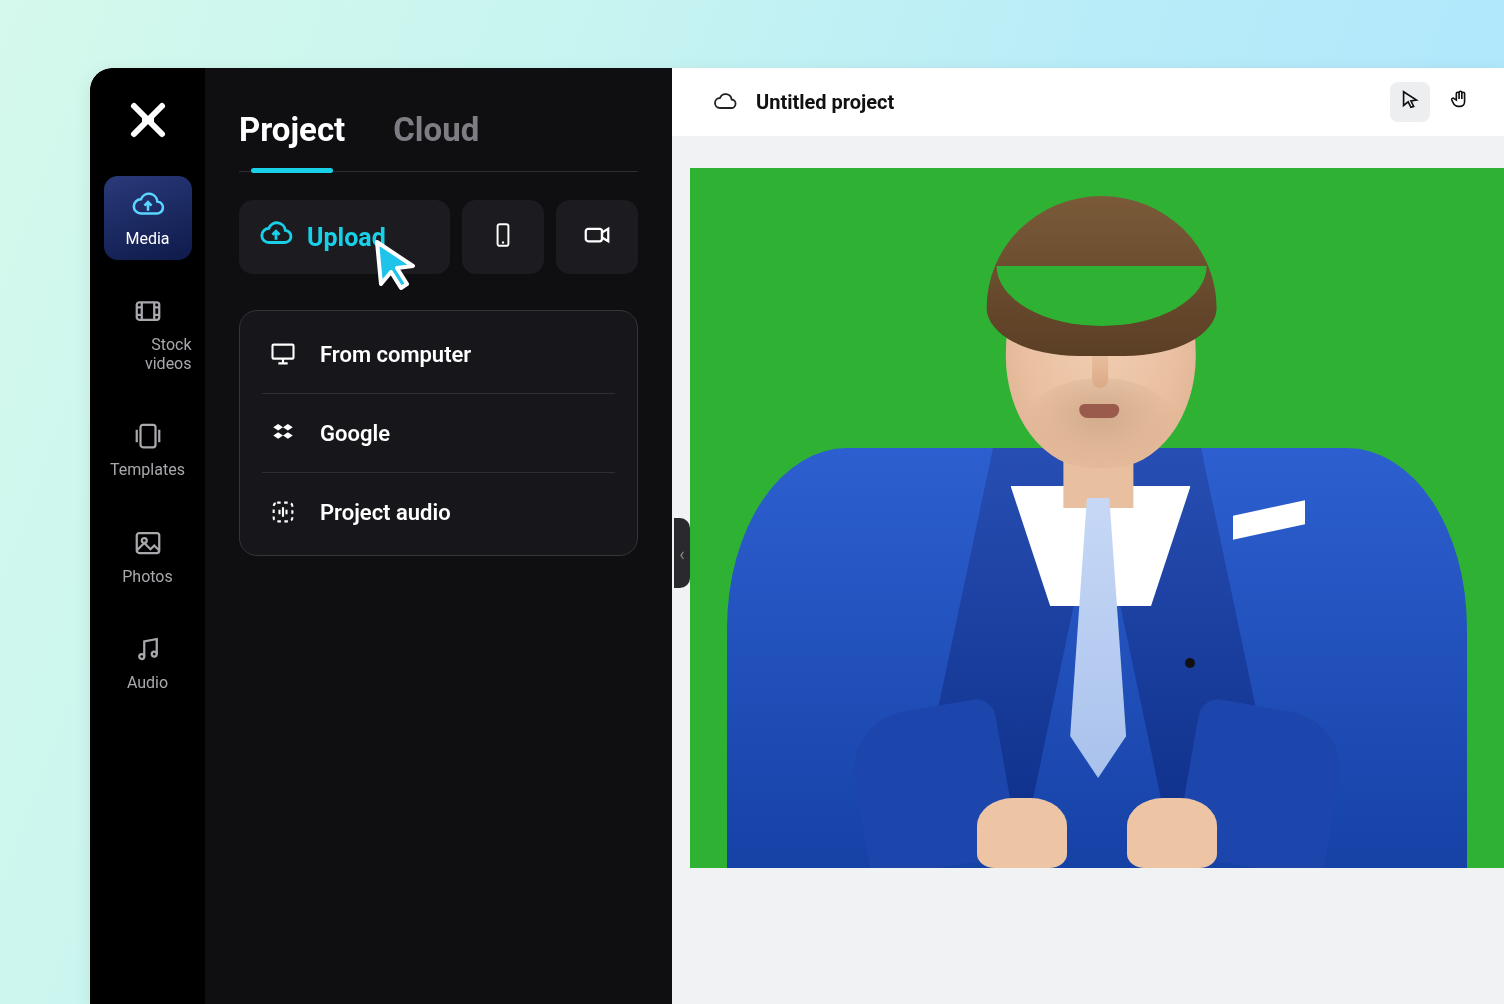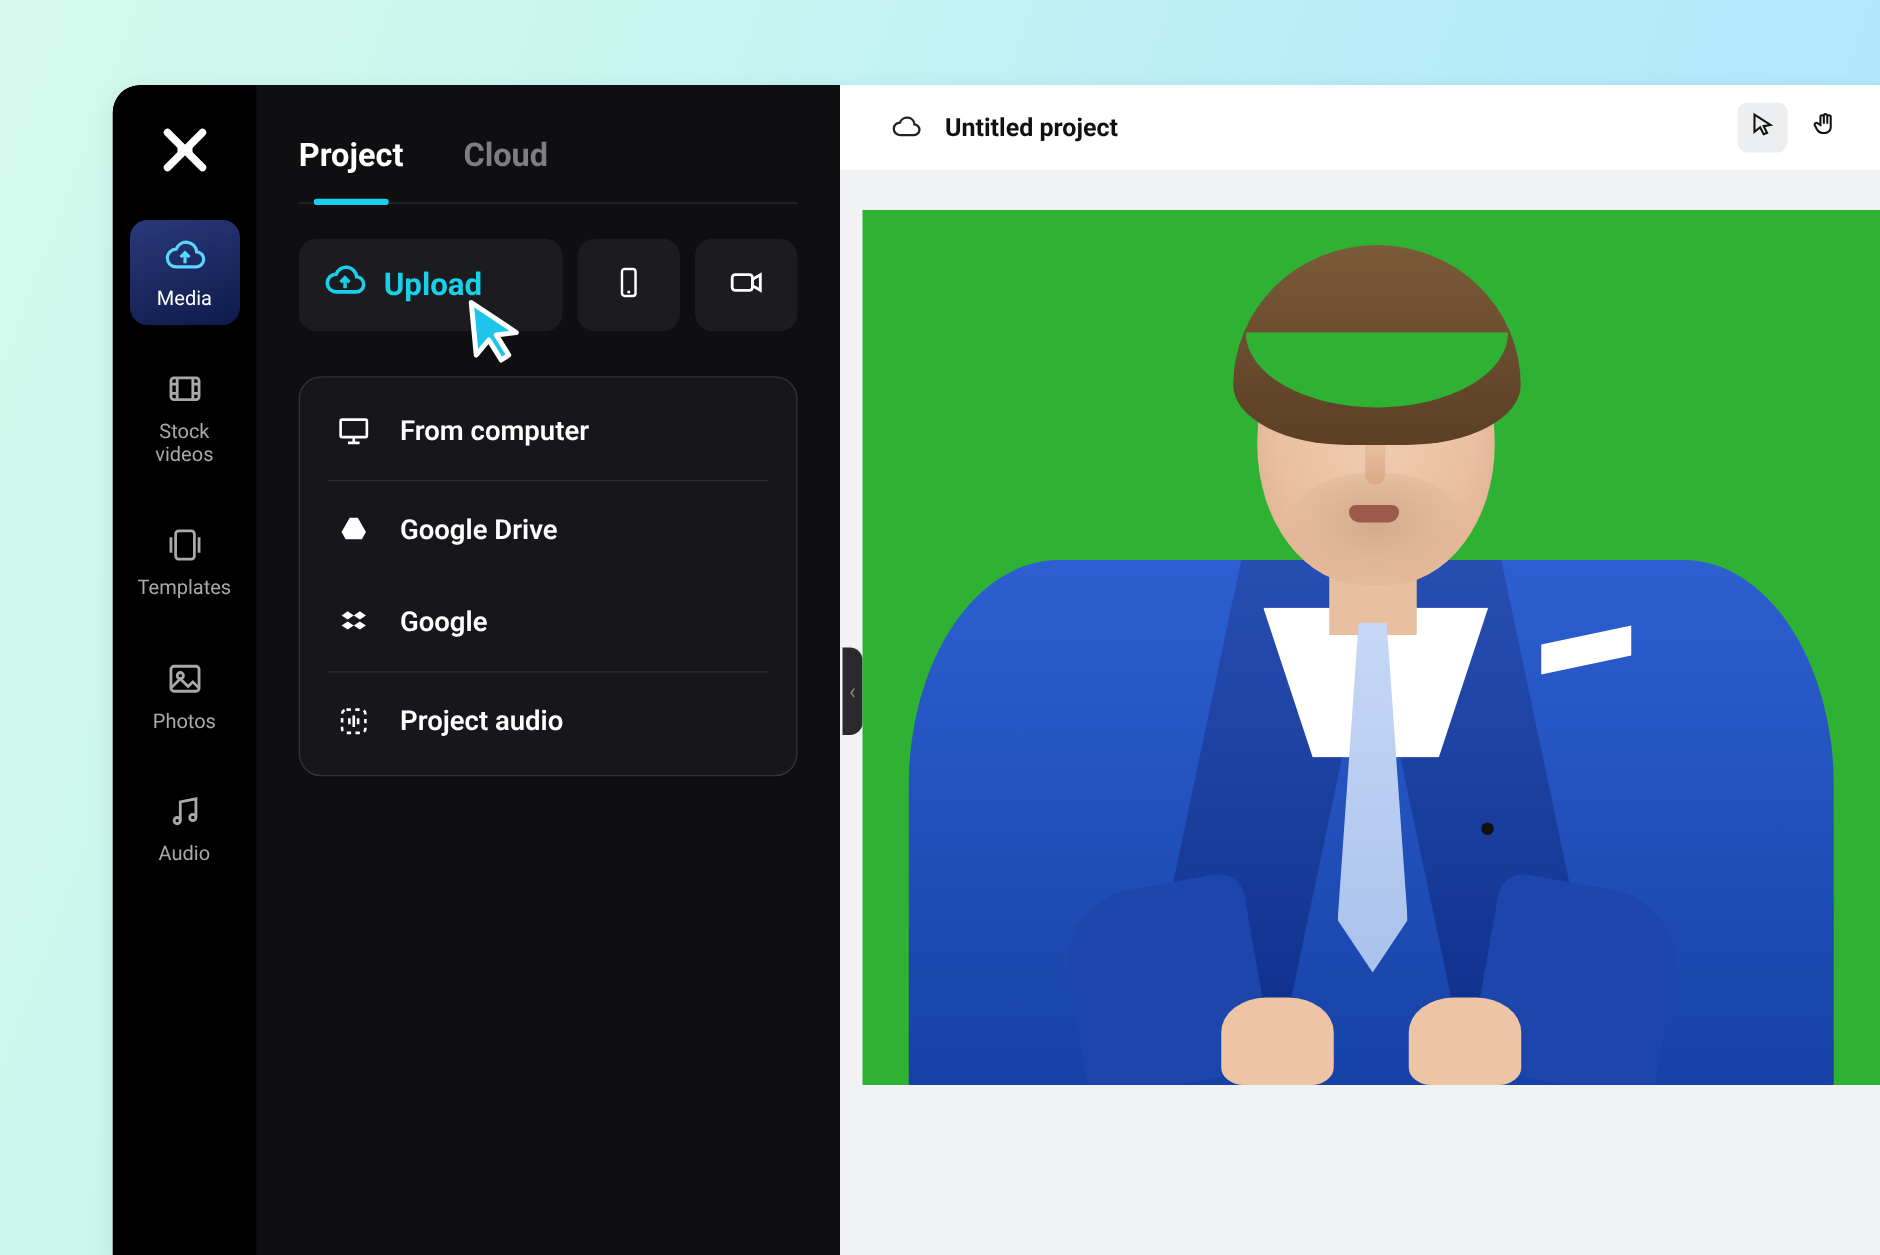--- a/index.html
+++ b/index.html
@@ -64,38 +64,38 @@
   width: 34px;
   height: 34px;
   display: flex;
   align-items: center;
   justify-content: center;
 }
 .iconbar-item.active .ic svg { stroke: #5ad6ff; }
 .iconbar-item .lbl {
   font-size: 16px;
   color: #a8a8ad;
-  text-align: center;
+  text-align: right;
   line-height: 1.15;
   max-width: 100px;
 }
 .iconbar-item.active .lbl { color: #fff; }
 .media-col {
   flex: 1;
   padding: 24px 34px 0 34px;
   position: relative;
 }
 .tabs {
   display: flex;
   gap: 48px;
   border-bottom: 1px solid #2e2e32;
   padding-bottom: 0;
 }
 .tab {
-  font-size: 26px;
+  font-size: 33px;
   font-weight: 700;
   color: #7d7d84;
   padding: 18px 0 22px 0;
   position: relative;
   cursor: pointer;
 }
 .tab.active { color: #fff; }
 .tab.active::after {
   content: "";
   position: absolute;
@@ -496,28 +496,20 @@
         <div class="dd-item">
           <span class="ddic">
             <svg width="28" height="28" viewBox="0 0 24 24" fill="none" stroke="#fff" stroke-width="1.8">
               <rect x="3" y="4" width="18" height="12" rx="1"></rect>
                 <path d="M8 20h8M12 16v4"></path>
             </svg>
           </span>
           <span>From computer</span>
         </div>
         <div class="dd-sep"></div>
-        <div class="dd-item">
-          <span class="ddic">
-            <svg width="26" height="26" viewBox="0 0 24 24" fill="#fff">
-              <path d="M9 3h6l6 10.5-3 5.25H6L3 13.5 9 3z M9 3l6 10.5H3z" fill="#fff"></path>
-            </svg>
-          </span>
-          <span>Google Drive</span>
-        </div>
         <div class="dd-item">
           <span class="ddic">
             <svg width="26" height="26" viewBox="0 0 24 24" fill="#fff">
               <path d="M6 3l6 4-6 4-6-4 6-4zm12 0l6 4-6 4-6-4 6-4zM6 13l6 4-6 4-6-4 6-4zm12 0l6 4-6 4-6-4 6-4z" transform="scale(0.75) translate(4 2)"></path>
             </svg>
           </span>
           <span>Google</span>
         </div>
         <div class="dd-sep"></div>
         <div class="dd-item">

